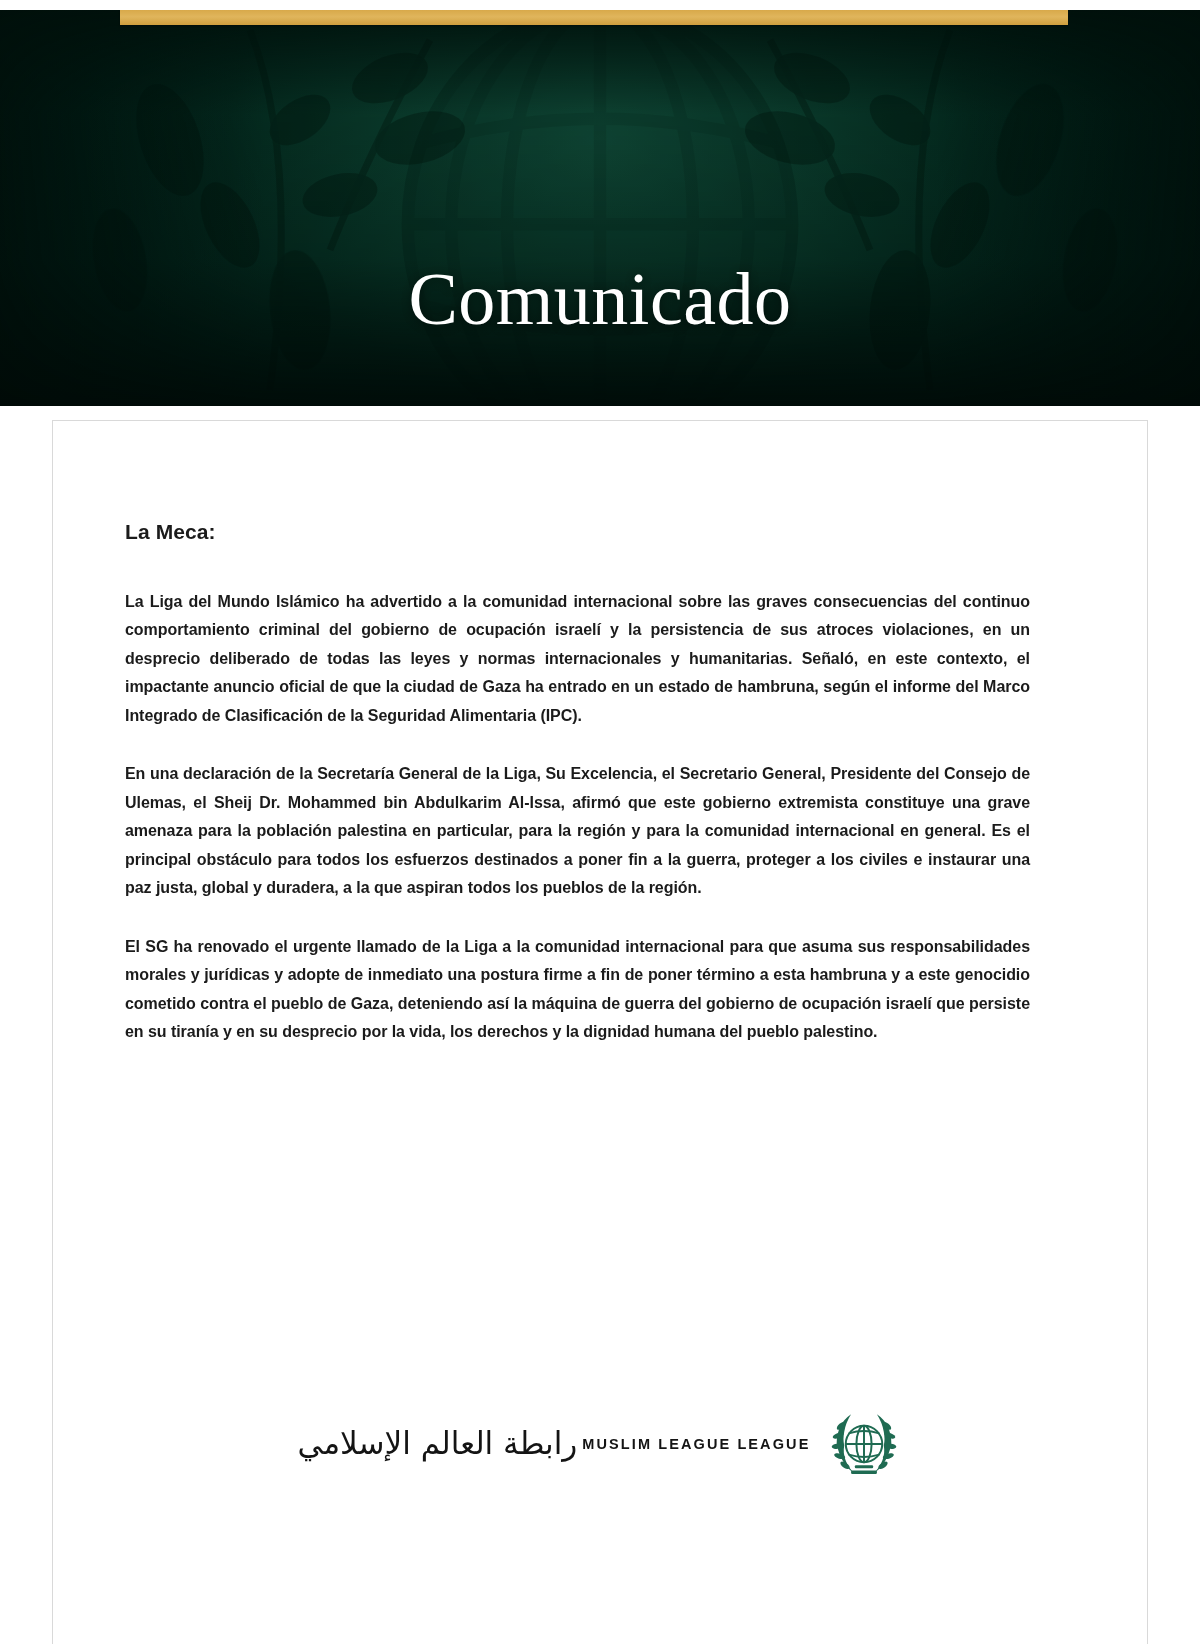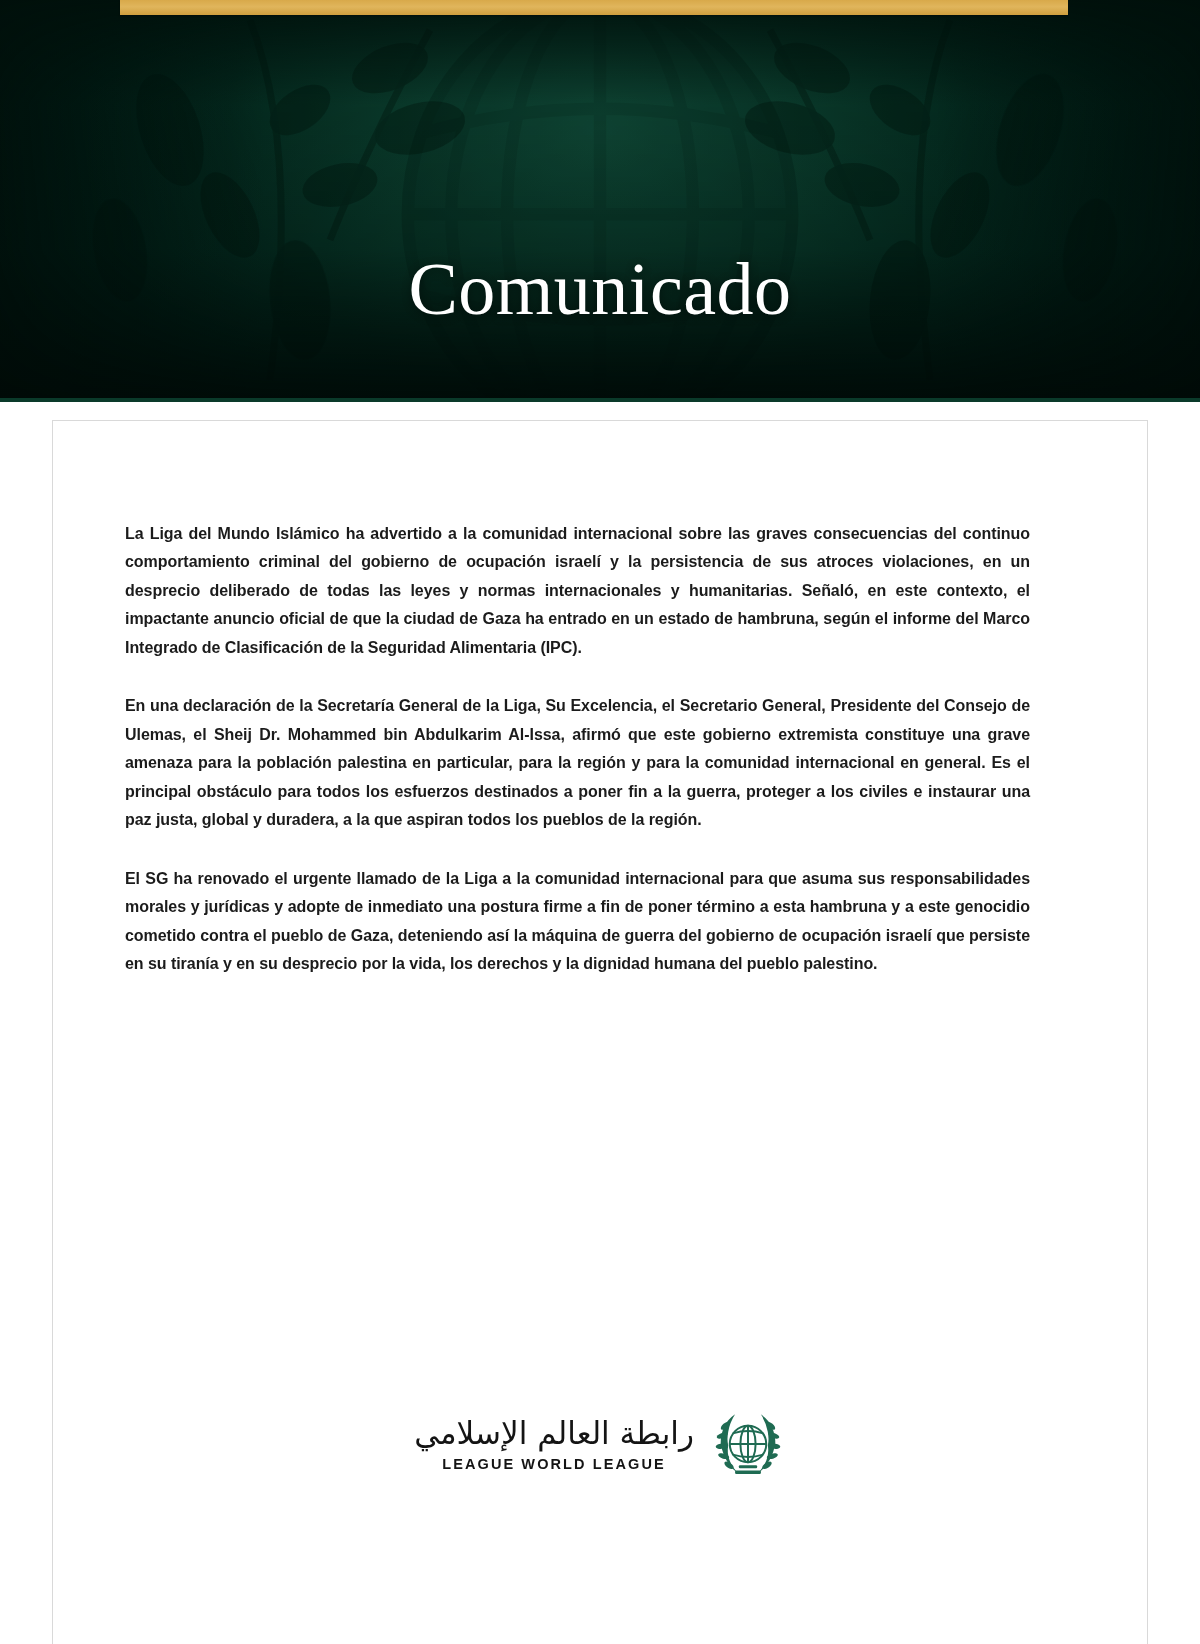--- a/index.html
+++ b/index.html
@@ -15,21 +15,21 @@
     position: relative;
     width: 1200px;
     height: 1644px;
     overflow: hidden;
     background: #ffffff;
   }
 
   
   .hero {
     position: absolute;
-    top: 0; left: 0;
+    top: 10px; left: 0;
     width: 1200px;
     height: 402px;
     overflow: hidden;
     background: #02281e;
   }
 
   
   .hero-glow {
     position: absolute;
     left: 50%;
@@ -173,21 +173,21 @@
     top: 1000px;
     width: 1200px;
     display: flex;
     align-items: center;
     justify-content: center;
     gap: 16px;
   }
 
   .logo-wordmark {
     display: flex;
-    flex-direction: column;
+    flex-direction: row;
     align-items: center;
     gap: 5px;
   }
 
   .logo-arabic {
     font-family: "DejaVu Sans", sans-serif;
     font-size: 31px;
     color: #141414;
     line-height: 1.15;
     direction: rtl;
@@ -265,30 +265,31 @@
     <div class="hero-bottom-rule"></div>
   </div>
 
   <div class="sheet">
 
     <div class="sheet-rule-top"></div>
     <div class="sheet-rule-left"></div>
     <div class="sheet-rule-right"></div>
 
     <div class="content">
+      <div class="dateline">La Meca:</div>
       <p class="para">La Liga del Mundo Islámico ha advertido a la comunidad internacional sobre las graves consecuencias del continuo comportamiento criminal del gobierno de ocupación israelí y la persistencia de sus atroces violaciones, en un desprecio deliberado de todas las leyes y normas internacionales y humanitarias. Señaló, en este contexto, el impactante anuncio oficial de que la ciudad de Gaza ha entrado en un estado de hambruna, según el informe del Marco Integrado de Clasificación de la Seguridad Alimentaria (IPC).</p>
       <p class="para">En una declaración de la Secretaría General de la Liga, Su Excelencia, el Secretario General, Presidente del Consejo de Ulemas, el Sheij Dr. Mohammed bin Abdulkarim Al-Issa, afirmó que este gobierno extremista constituye una grave amenaza para la población palestina en particular, para la región y para la comunidad internacional en general. Es el principal obstáculo para todos los esfuerzos destinados a poner fin a la guerra, proteger a los civiles e instaurar una paz justa, global y duradera, a la que aspiran todos los pueblos de la región.</p>
       <p class="para">El SG ha renovado el urgente llamado de la Liga a la comunidad internacional para que asuma sus responsabilidades morales y jurídicas y adopte de inmediato una postura firme a fin de poner término a esta hambruna y a este genocidio cometido contra el pueblo de Gaza, deteniendo así la máquina de guerra del gobierno de ocupación israelí que persiste en su tiranía y en su desprecio por la vida, los derechos y la dignidad humana del pueblo palestino.</p>
     </div>
 
     <div class="footer-logo">
 
       <div class="logo-wordmark">
         <div class="logo-arabic">رابطة العالم الإسلامي</div>
-        <div class="logo-latin">LEAGUE WORLD LEAGUE</div>
+        <div class="logo-latin">MUSLIM LEAGUE LEAGUE</div>
       </div>
 
       <svg class="logo-mark" viewBox="0 0 100 100">
 
         <g fill="#1f6b52">
           <path d="M14 50 Q14 24 33 11 Q26 22 24 34 Q22 44 24 52 Q22 62 26 72 Q30 82 38 89 Q20 78 14 50 Z"></path>
           <path d="M86 50 Q86 24 67 11 Q74 22 76 34 Q78 44 76 52 Q78 62 74 72 Q70 82 62 89 Q80 78 86 50 Z"></path>
         </g>
         <g fill="#1f6b52">
           <ellipse cx="20" cy="26" rx="7" ry="3.4" transform="rotate(-40 20 26)"></ellipse>

